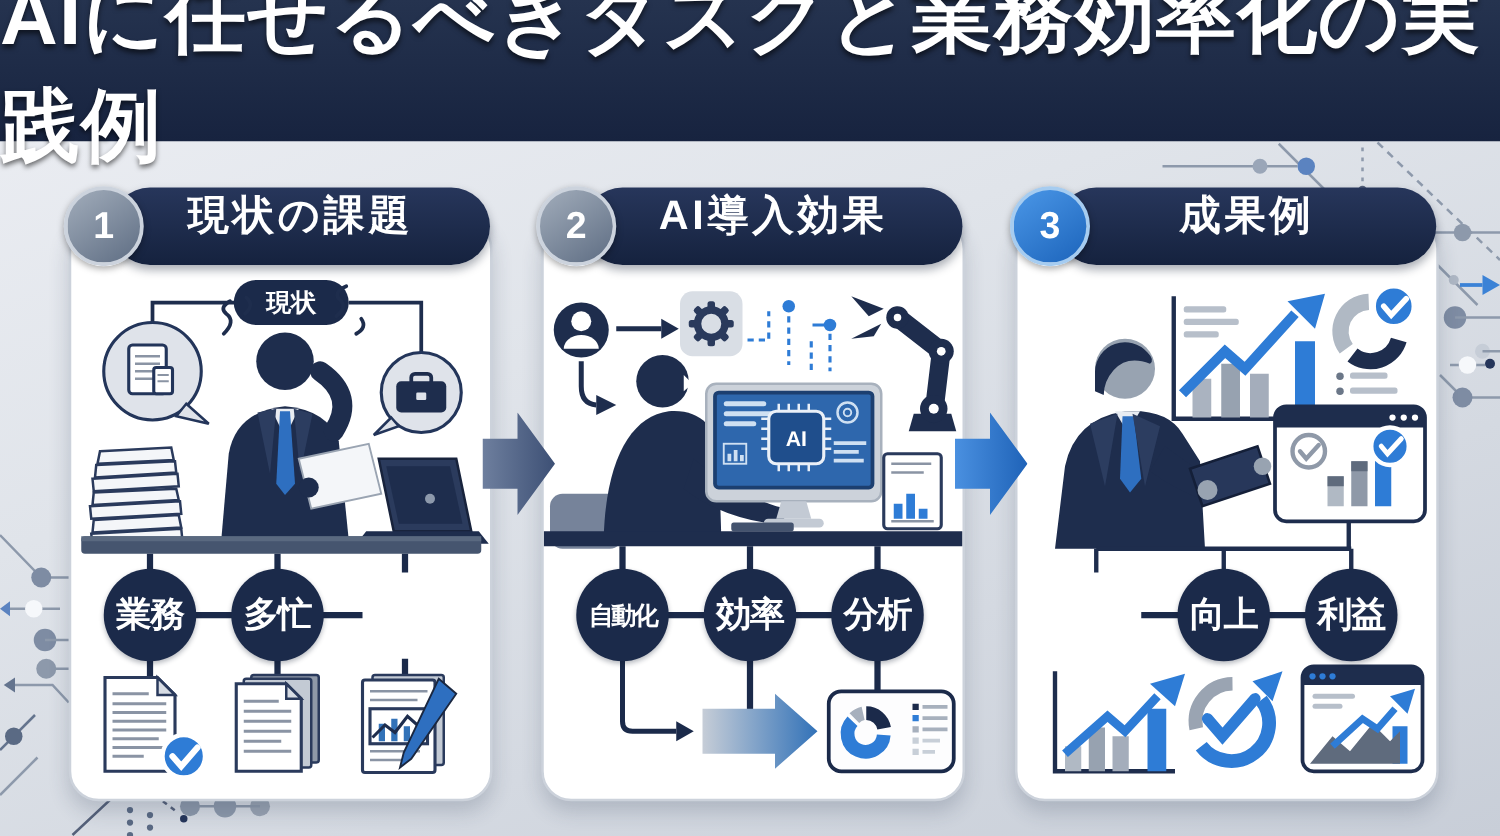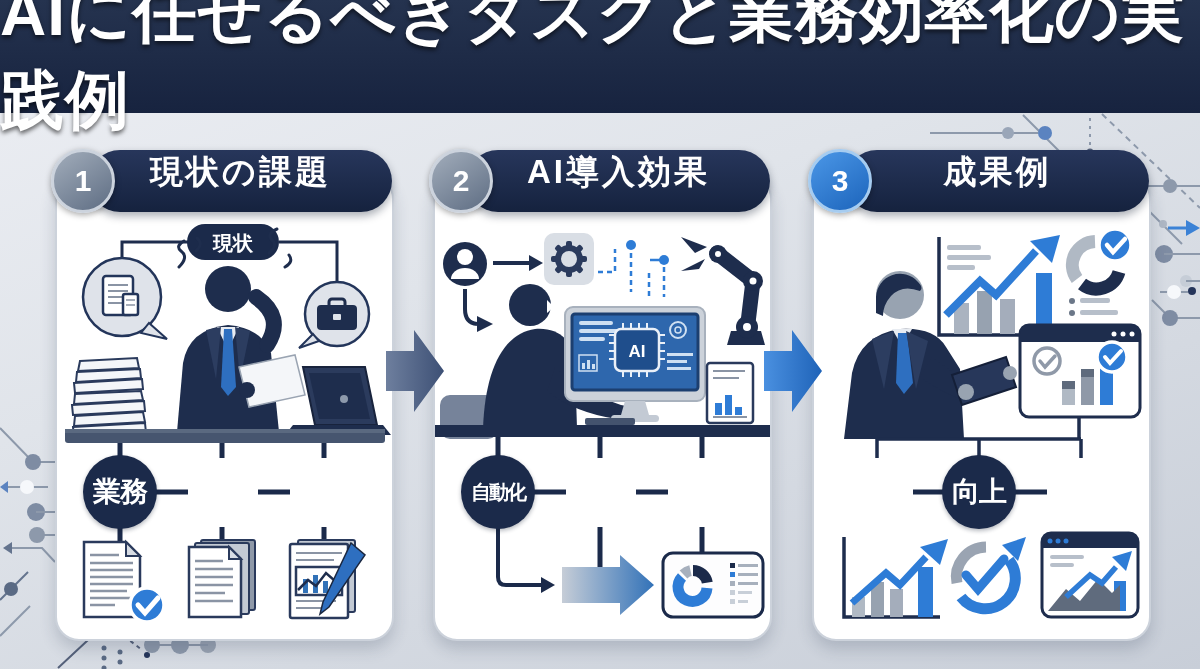--- a/index.html
+++ b/index.html
@@ -211,20 +211,21 @@
         <rect x="246" y="402" width="5" height="14" fill="#3272b8"></rect>
         <rect x="256" y="398" width="5" height="18" fill="#3272b8"></rect>
         <rect x="266" y="404" width="5" height="12" fill="#3272b8"></rect>
         <path d="M241,413 l10,-10 l8,6 l10,-13 l9,8 l7,-8" stroke="#1e2d4d" stroke-width="2.5" fill="none"></path>
         <path d="M239,424 H279 M239,431 H269" stroke="#8a94a4" stroke-width="2"></path>
         <path d="M294,366 l14,12 l-36,52 l-9,7 l3,-12 Z" fill="#2e6fc0" stroke="#1a2740" stroke-width="1.5"></path>
       </g>
     </svg>
 
     <div class="kw kw-a">業務</div>
+    <div class="kw kw-b">多忙</div>
   </div>
 
   <div class="card card-2">
     <div class="badge badge-gray">2</div>
     <div class="pill">
       <span>AI導入効果</span>
     </div>
 
     <svg class="art" width="335" height="462" viewBox="0 0 335 462">
       <defs>
@@ -364,20 +365,22 @@
         <rect x="295" y="404" width="5" height="5" fill="#a7b0bd"></rect>
           <rect x="303" y="405" width="20" height="3" fill="#a7b0bd"></rect>
         <rect x="295" y="413" width="5" height="5" fill="#c8cfd8"></rect>
           <rect x="303" y="414" width="14" height="3" fill="#c8cfd8"></rect>
         <rect x="295" y="422" width="5" height="5" fill="#c8cfd8"></rect>
           <rect x="303" y="423" width="10" height="3" fill="#c8cfd8"></rect>
       </g>
     </svg>
 
     <div class="kw kw-a kw-wide">自動化</div>
+    <div class="kw kw-b">効率</div>
+    <div class="kw kw-c">分析</div>
   </div>
 
   <div class="card card-3">
     <div class="badge badge-blue">3</div>
     <div class="pill">
       <span>成果例</span>
     </div>
 
     <svg class="art" width="335" height="462" viewBox="0 0 335 462">
 
@@ -471,20 +474,21 @@
         <rect x="236" y="378" width="34" height="4" rx="2" fill="#b7bfca"></rect>
         <rect x="236" y="386" width="24" height="4" rx="2" fill="#b7bfca"></rect>
         <rect x="300" y="404" width="12" height="30" fill="#2e7cd6"></rect>
         <path d="M234,434 L252,412 L266,424 L284,402 L298,416 L306,408 L306,434 Z" fill="#5f6b7d"></path>
         <path d="M252,420 L276,398 L288,406 L302,390" stroke="#2e7cd6" stroke-width="5.5" fill="none"></path>
         <polygon points="298,380 318,374 312,394" fill="#2e7cd6"></polygon>
       </g>
     </svg>
 
     <div class="kw kw-b">向上</div>
+    <div class="kw kw-c">利益</div>
   </div>
 
   <svg class="panel-arrow pa-1" width="58" height="82">
     <defs>
         <linearGradient id="ag1" x1="0" y1="0" x2="1" y2="0">
       <stop offset="0" stop-color="#6e7f9e"></stop>
           <stop offset="1" stop-color="#3d5075"></stop>
     </linearGradient>
       </defs>
     <polygon points="0,21 28,21 28,0 58,41 28,82 28,61 0,61" fill="url(#ag1)"></polygon>

